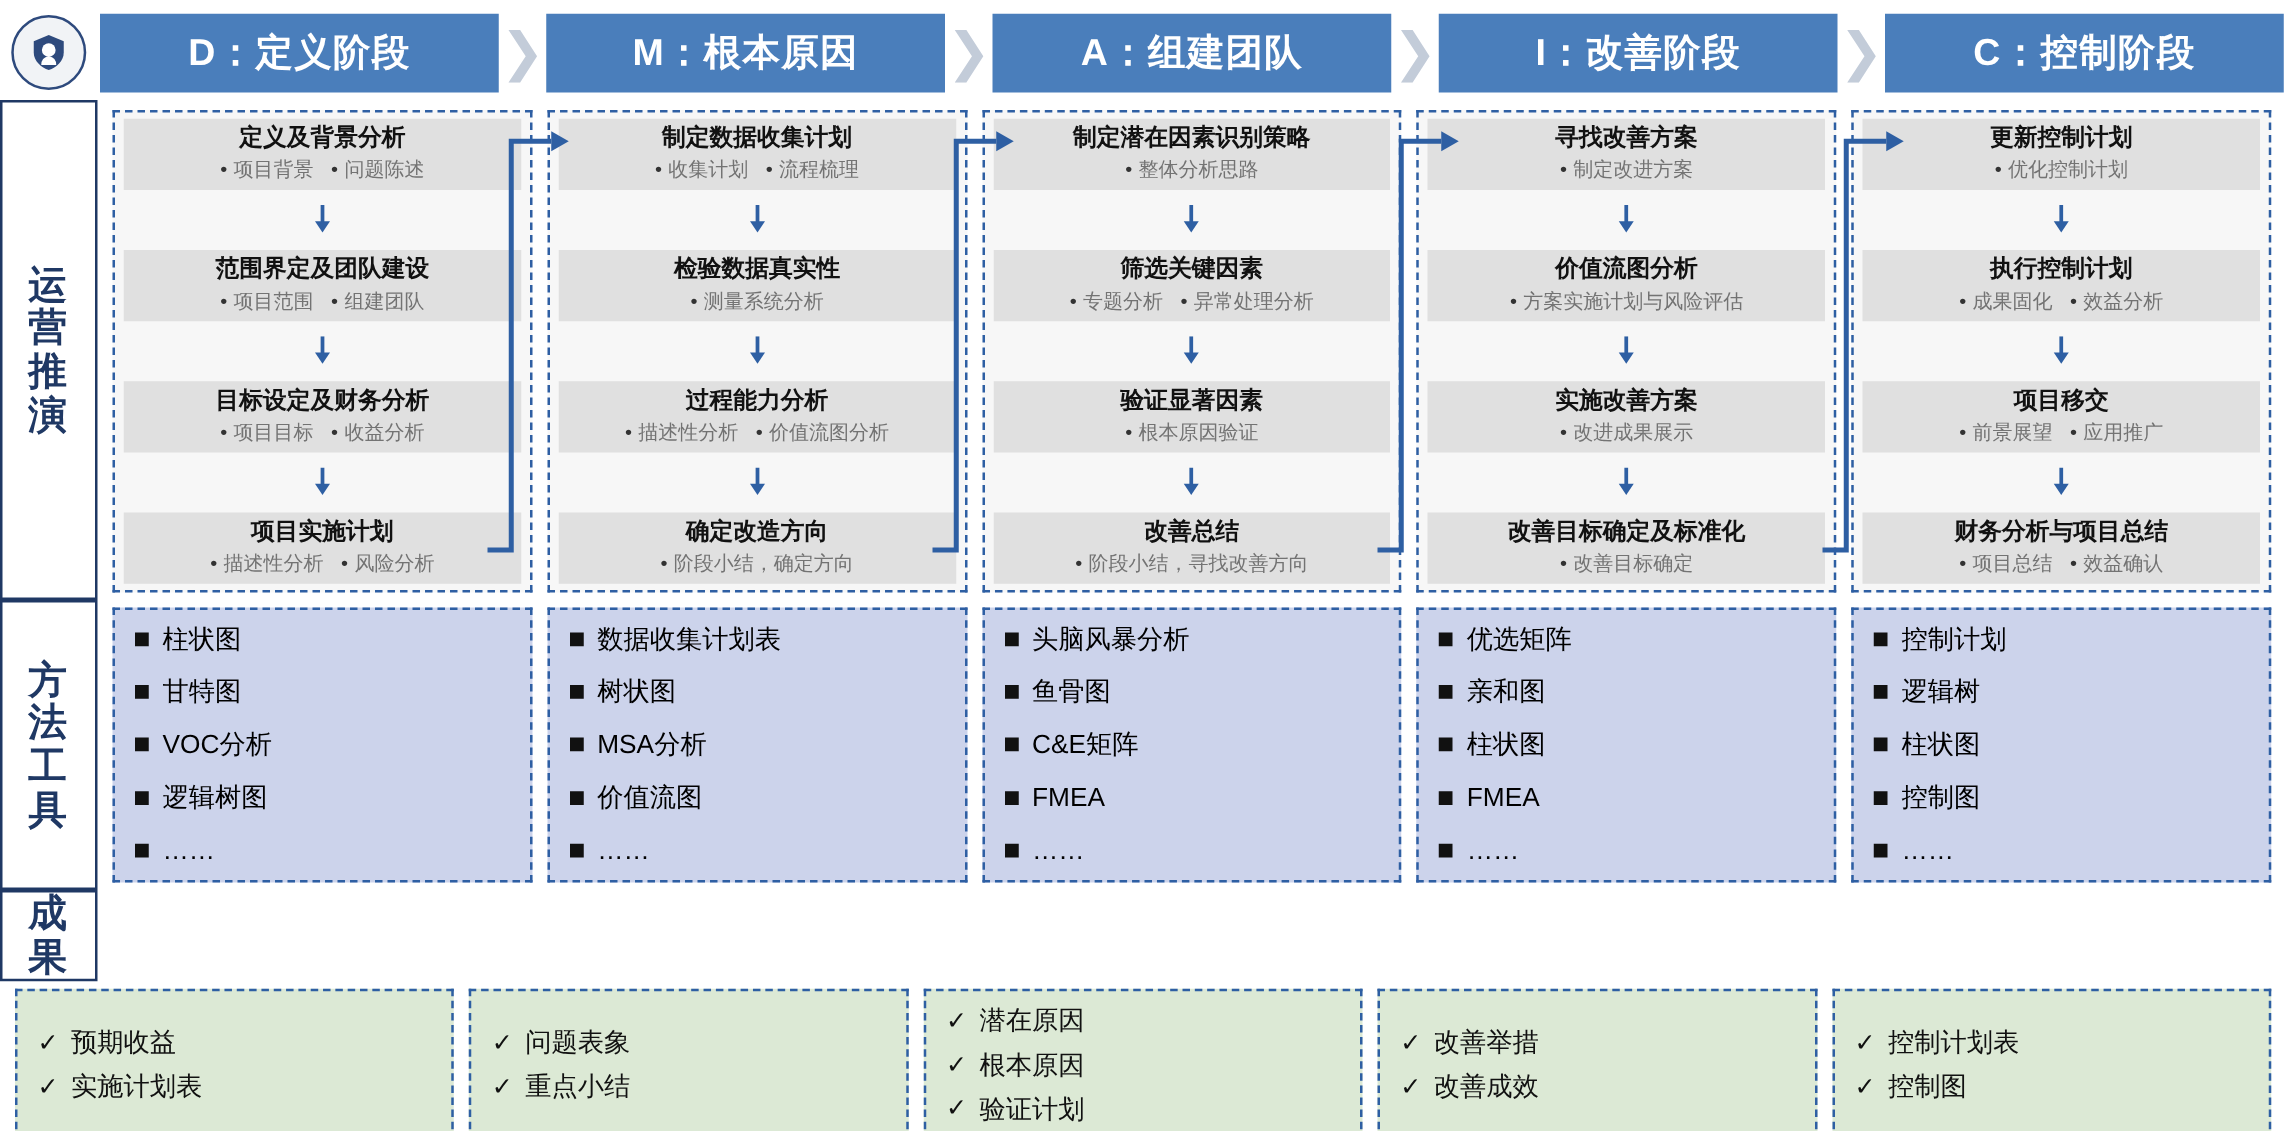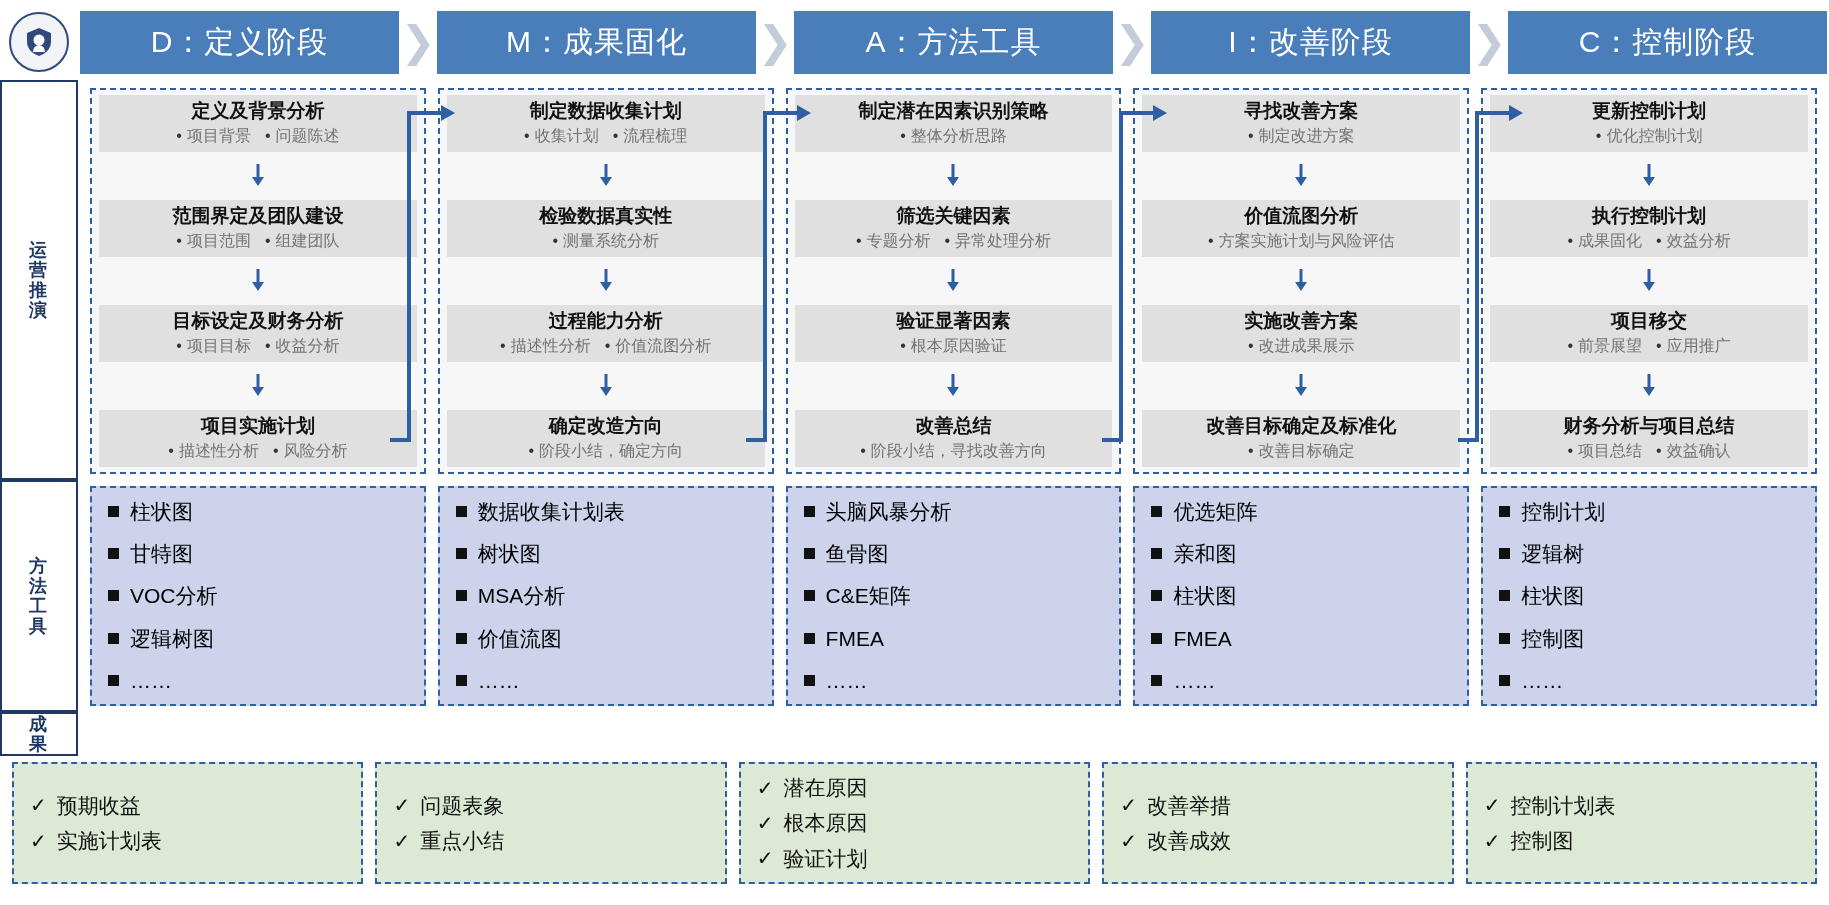--- a/index.html
+++ b/index.html
@@ -49,21 +49,21 @@
     flex: 1;
     display: flex;
     align-items: center;
     height: 100%;
   }
   .phase-head {
     flex: 1;
     background: #4a7ebb;
     color: #fff;
     font-size: 30px;
-    font-weight: normal;
+    font-weight: bold;
     text-align: center;
     padding: 11px 0;
     margin: 0 2px;
     letter-spacing: 1px;
     white-space: nowrap;
   }
   .chev {
     width: 34px;
     min-width: 34px;
     display: flex;
@@ -87,21 +87,21 @@
   .band-label {
     width: 78px;
     min-width: 78px;
     display: flex;
     align-items: center;
     justify-content: center;
     border: 2px solid #1f3864;
     box-sizing: border-box;
     color: #1f3864;
     font-weight: bold;
-    font-size: 18px;
+    font-size: 31px;
     letter-spacing: 2px;
     background: #fff;
     text-align: center;
     line-height: 1.12;
   }
   .band-label span {
     display: block;
     width: 34px;
   }
   .band-cols {
@@ -232,23 +232,23 @@
         <svg width="34" height="34" viewBox="0 0 34 34" aria-hidden="true">
           <path d="M17 3 L29 8 L29 17 C29 24 23 29 17 31 C11 29 5 24 5 17 L5 8 Z" fill="#2e4a7d"></path>
           <circle cx="17" cy="15" r="5.5" fill="#ffffff"></circle>
           <path d="M17 20 q6 1 6 7 h-12 q0 -6 6 -7 z" fill="#ffffff"></path>
         </svg>
       </div>
     </div>
     <div class="phase-headers">
       <div class="phase-head">D：定义阶段</div>
       <div class="chev">❯</div>
-      <div class="phase-head">M：成果固化</div>
+      <div class="phase-head">M：根本原因</div>
       <div class="chev">❯</div>
-      <div class="phase-head">A：方法工具</div>
+      <div class="phase-head">A：组建团队</div>
       <div class="chev">❯</div>
       <div class="phase-head">I：改善阶段</div>
       <div class="chev">❯</div>
       <div class="phase-head">C：控制阶段</div>
     </div>
   </div>
 
   <div class="grid">
 
     <div class="band band-ops">

